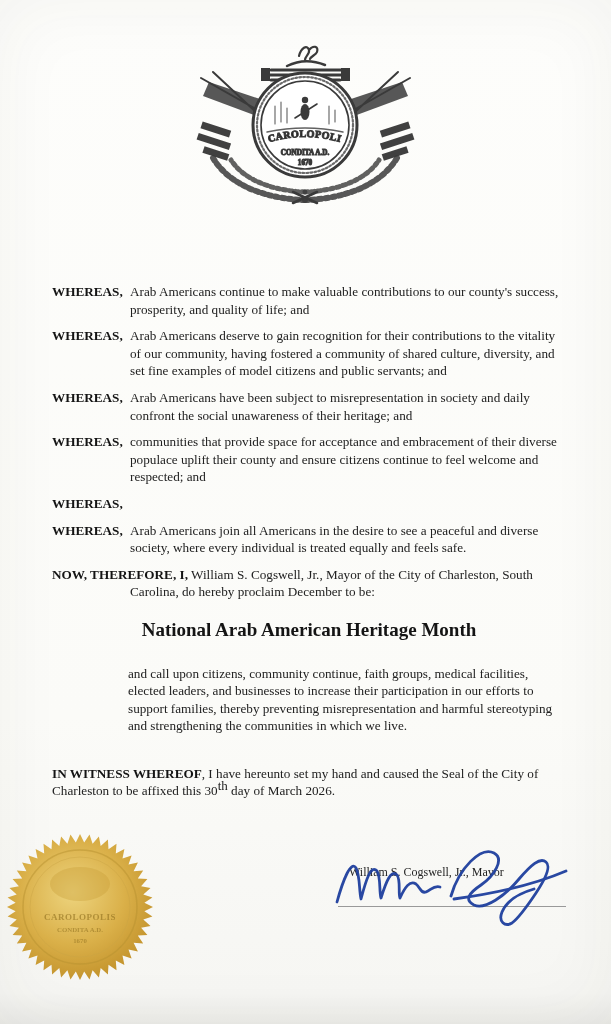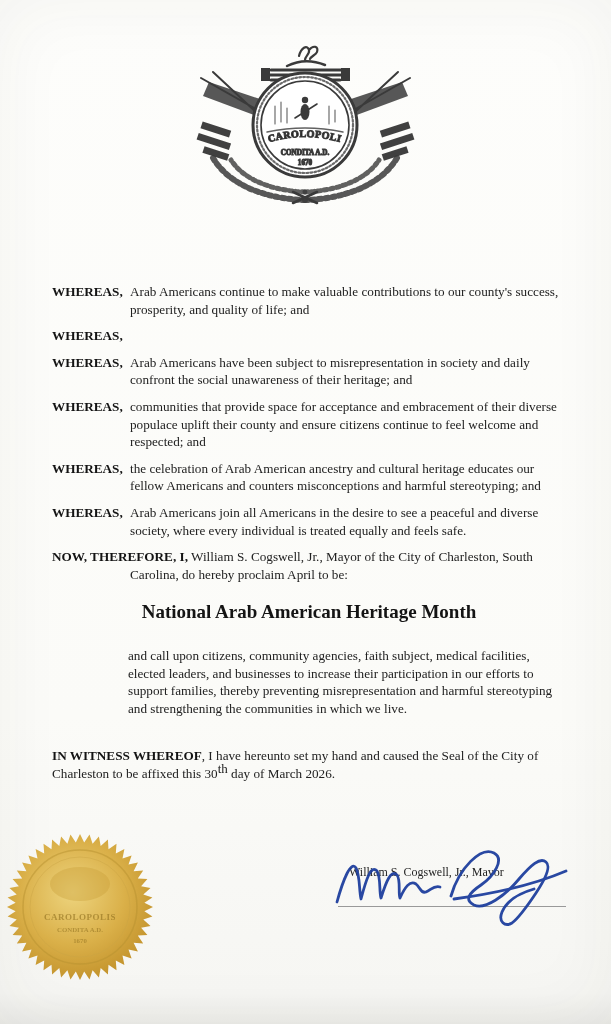--- a/index.html
+++ b/index.html
@@ -91,46 +91,46 @@
 
 
   <div class="body-flow">
     <div>
         <div class="clause">
           <span class="wlabel">WHEREAS,</span>
           <span class="wtext">Arab Americans continue to make valuable contributions to our county's success, prosperity, and quality of life; and</span>
         </div>
         <div class="clause">
           <span class="wlabel">WHEREAS,</span>
+          <span class="wtext">Arab Americans deserve to gain recognition for their contributions to the vitality of our community, having fostered a community of shared culture, diversity, and set fine examples of model citizens and public servants; and</span>
         </div>
         <div class="clause">
           <span class="wlabel">WHEREAS,</span>
           <span class="wtext">Arab Americans have been subject to misrepresentation in society and daily confront the social unawareness of their heritage; and</span>
         </div>
         <div class="clause">
           <span class="wlabel">WHEREAS,</span>
           <span class="wtext">communities that provide space for acceptance and embracement of their diverse populace uplift their county and ensure citizens continue to feel welcome and respected; and</span>
         </div>
         <div class="clause">
           <span class="wlabel">WHEREAS,</span>
-          <span class="wtext">the celebration of Arab American ancestry and cultural heritage educates our fellow Americans and counters misconceptions and harmful stereotyping; and</span>
         </div>
         <div class="clause">
           <span class="wlabel">WHEREAS,</span>
           <span class="wtext">Arab Americans join all Americans in the desire to see a peaceful and diverse society, where every individual is treated equally and feels safe.</span>
         </div>
       </div>
 
     <div class="therefore">
-      <b>NOW, THEREFORE, I,</b><span> William S. Cogswell, Jr., Mayor of the City of Charleston, South Carolina, do hereby proclaim April to be:</span>
+      <b>NOW, THEREFORE, I,</b><span> William S. Cogswell, Jr., Mayor of the City of Charleston, South Carolina, do hereby proclaim December to be:</span>
     </div>
 
     <div class="month-title">National Arab American Heritage Month</div>
 
-    <div class="call-upon">and call upon citizens, community agencies, faith subject, medical facilities, elected leaders, and businesses to increase their participation in our efforts to support families, thereby preventing misrepresentation and harmful stereotyping and strengthening the communities in which we live.</div>
+    <div class="call-upon">and call upon citizens, community continue, faith groups, medical facilities, elected leaders, and businesses to increase their participation in our efforts to support families, thereby preventing misrepresentation and harmful stereotyping and strengthening the communities in which we live.</div>
 
     <div class="witness">
       <b>IN WITNESS WHEREOF</b><span>, I have hereunto set my hand and caused the Seal of the City of Charleston to be affixed this 30</span><sup>th</sup><span> day of March 2026.</span>
     </div>
   </div>
 
   <svg class="gold-seal" viewBox="0 0 150 150">
     <defs>
       <radialGradient id="goldGrad" cx="45%" cy="40%" r="65%">
         <stop offset="0%" stop-color="#edd47e"></stop>

